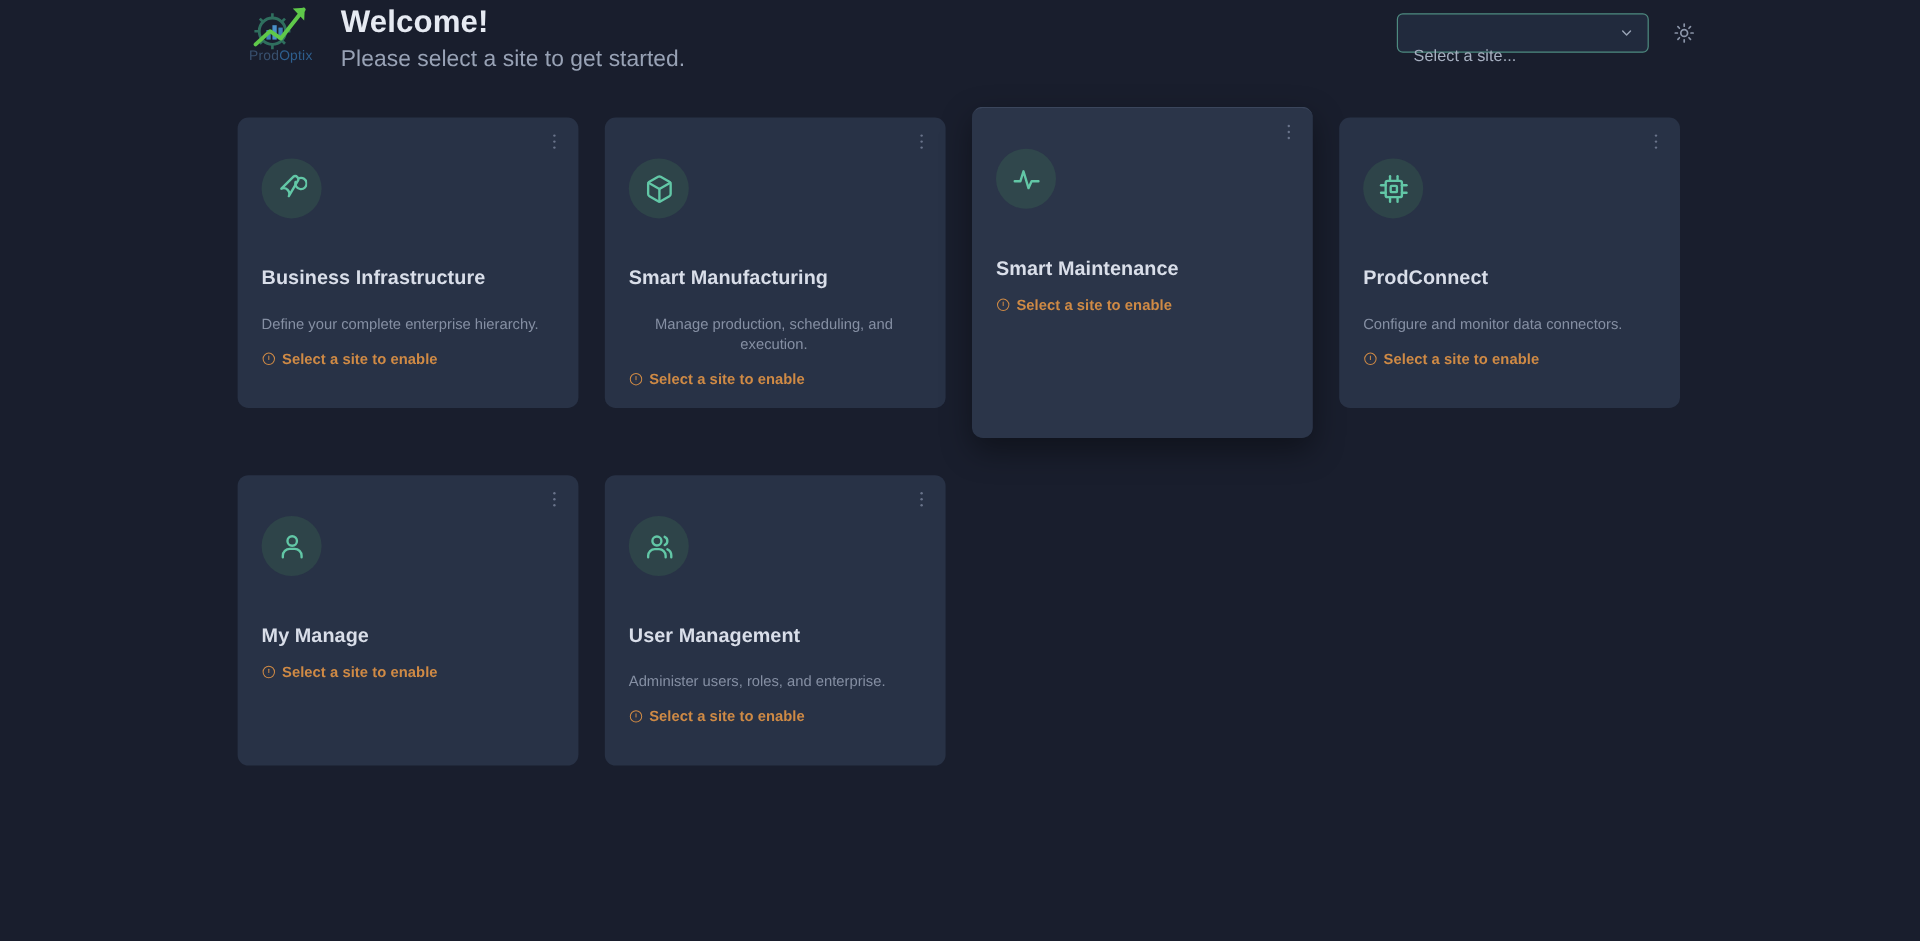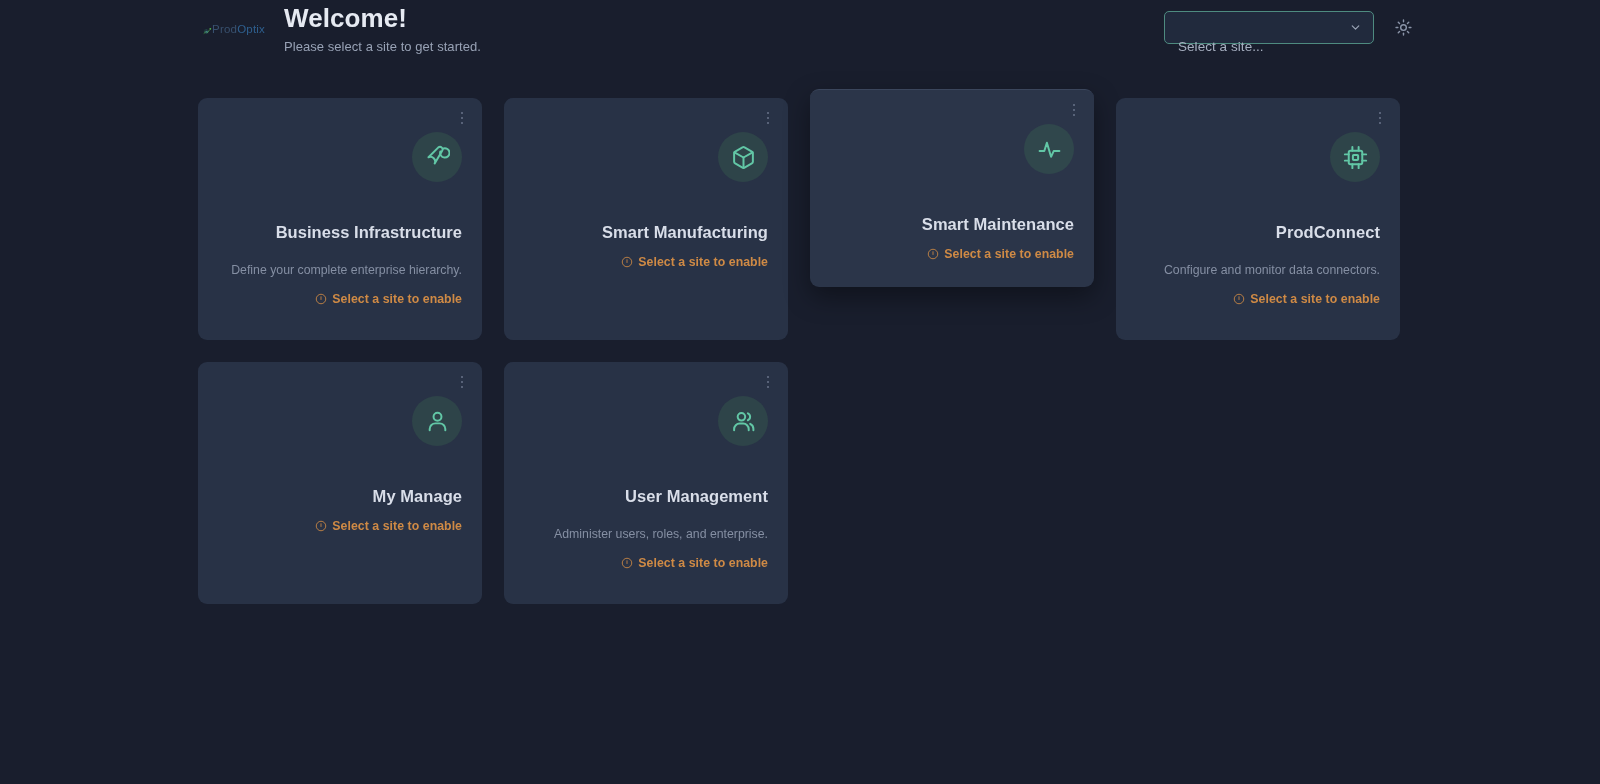--- a/index.html
+++ b/index.html
@@ -26,20 +26,21 @@
     padding: 4px 0 0 0;
   }
 
   .brand {
     position: absolute;
     left: 203px;
     top: 2px;
     width: 62px;
     height: 58px;
     display: flex;
+    flex-direction: column;
     align-items: center;
   }
 
   .brand-mark { width: 54px; height: 42px; display: block; }
 
   .brand-word {
     font-size: 11.5px;
     letter-spacing: .2px;
     line-height: 1;
     margin-top: -2px;
@@ -56,21 +57,21 @@
 
   .page-title {
     font-size: 26px;
     font-weight: 700;
     color: #e6eaf2;
     letter-spacing: .1px;
     line-height: 1.15;
   }
 
   .page-subtitle {
-    font-size: 13px;
+    font-size: 19px;
     color: #98a2b5;
     margin-top: 5px;
     letter-spacing: .05px;
     text-align: center;
   }
 
   .header-right {
     position: absolute;
     right: 184px;
     top: 11px;
@@ -125,28 +126,28 @@
 
   .card {
     position: relative;
     width: 284px;
     height: 242px;
     background: #283246;
     border-radius: 9px;
     padding: 28px 20px 0 20px;
     display: flex;
     flex-direction: column;
-    align-items: flex-end;
+    align-items: flex-start;
     cursor: pointer;
   }
 
   .card.hovered {
     background: #2b3549;
     transform: translateY(-9px);
-    height: 198px;
+    height: 276px;
     box-shadow: 0 10px 26px rgba(0,0,0,.38);
     border-top: 1px solid #3b465c;
   }
 
   .kebab {
     position: absolute;
     top: 11px;
     right: 13px;
     width: 14px;
     height: 18px;
@@ -321,20 +322,21 @@
           <i></i>
         </div>
       <div class="icon-circle">
         <svg viewBox="0 0 24 24">
           <path d="M21 16V8a2 2 0 0 0-1-1.73l-7-4a2 2 0 0 0-2 0l-7 4A2 2 0 0 0 3 8v8a2 2 0 0 0 1 1.73l7 4a2 2 0 0 0 2 0l7-4A2 2 0 0 0 21 16z"></path>
           <polyline points="3.3 7 12 12 20.7 7"></polyline>
           <line x1="12" y1="12" x2="12" y2="22"></line>
         </svg>
       </div>
       <div class="card-title">Smart Manufacturing</div>
+      <div class="card-desc">Manage production, scheduling, and execution.</div>
       <div class="card-status">
         <svg viewBox="0 0 24 24">
           <circle cx="12" cy="12" r="9.5"></circle>
             <line x1="12" y1="7.5" x2="12" y2="13" stroke-linecap="round"></line>
             <circle cx="12" cy="16.3" r="0.4" fill="#cf8a45" stroke="none"></circle>
         </svg>
         <span>Select a site to enable</span>
       </div>
     </div>
 

